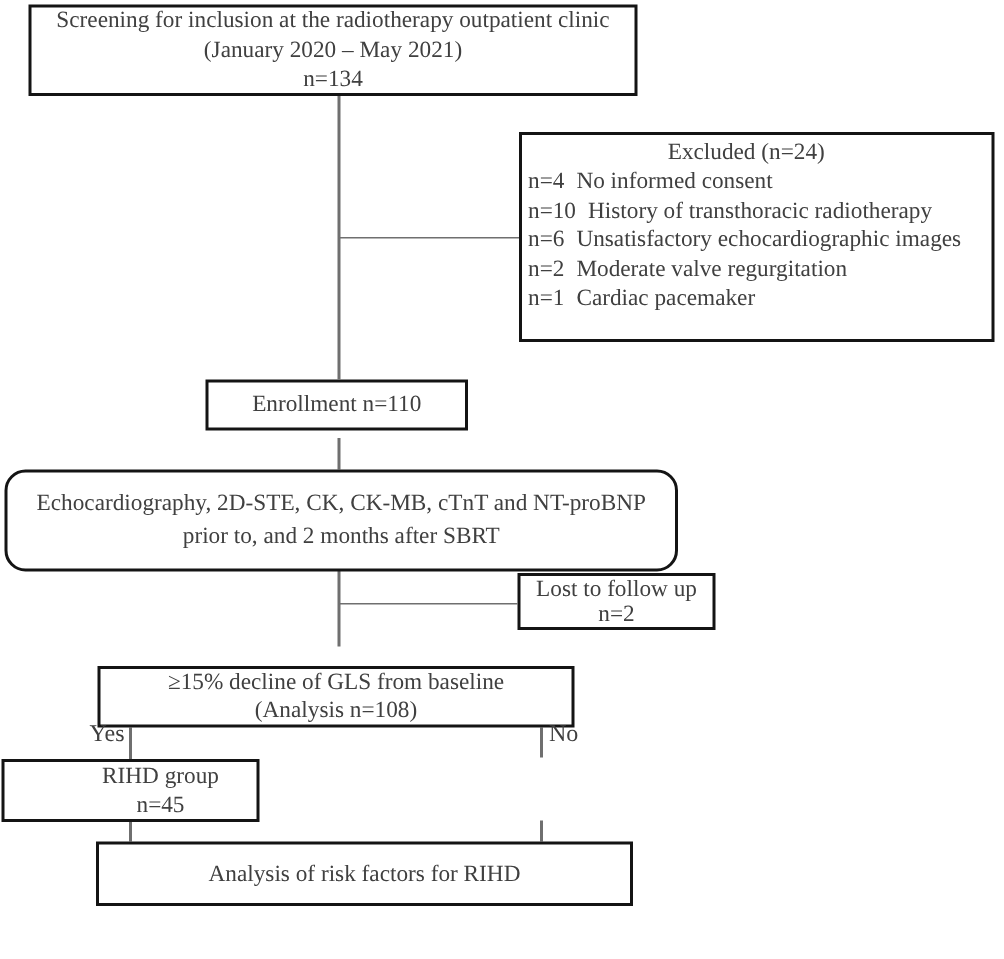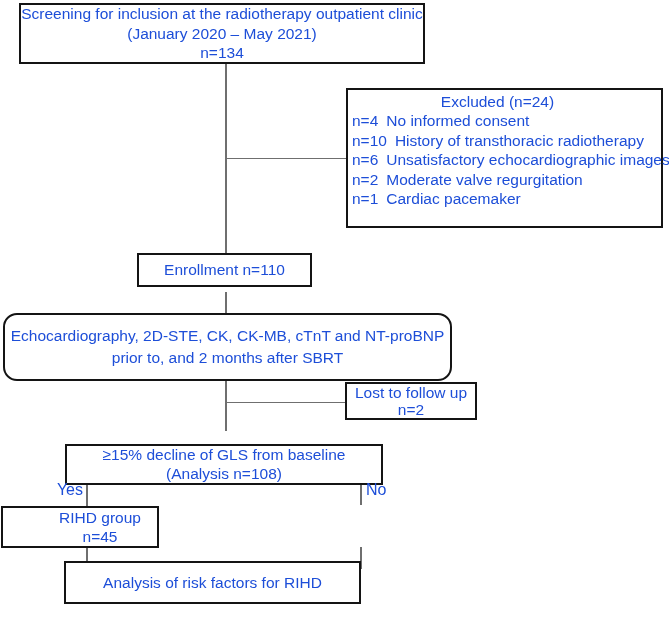--- a/index.html
+++ b/index.html
@@ -1,22 +1,22 @@
 <!DOCTYPE html>
 <html><head>
 <meta charset="utf-8">
 <style>
   html, body { margin: 0; padding: 0; background: #ffffff; }
   .canvas {
     position: relative;
     width: 669px;
     height: 639px;
     background: #ffffff;
-    font-family: Liberation Sans, sans-serif;
-    color: #1d4ed8;
+    font-family: Liberation Serif, serif;
+    color: #404040;
     overflow: hidden;
   }
   .box {
     position: absolute;
     box-sizing: border-box;
     border: 2px solid #141414;
     background: #ffffff;
     display: flex;
     flex-direction: column;
     align-items: center;
@@ -40,23 +40,23 @@
   .b-screening  { left: 19px;  top: 3px;   width: 406px; height: 61px; }
   .b-excluded   { left: 346px; top: 88px;  width: 317px; height: 140px;
                   align-items: stretch; justify-content: flex-start;
                   text-align: left; padding: 2px 18px 2px 4px; line-height: 19.4px; }
   .b-excluded .ex-title { text-align: center; }
   .ex-count { display: inline-block; margin-right: 8px; }
   .b-enrollment { left: 137px; top: 253px; width: 175px; height: 34px; }
   .b-assessment { left: 3px;   top: 313px; width: 449px; height: 68px; line-height: 22px; border-radius: 14px; }
   .b-lost       { left: 345px; top: 382px; width: 132px; height: 38px; line-height: 17px; }
   .b-gls        { left: 65px;  top: 430px; width: 318px; height: 41px; line-height: 18.5px; margin-top: 14px; }
-  .b-rihd       { left: 1px;   top: 506px; width: 158px; height: 42px; line-height: 19px; padding-left: 40px; }
+  .b-rihd       { left: 1px;   top: 506px; width: 172px; height: 42px; line-height: 19px; padding-left: 40px; }
   .b-nonrihd    { left: 276px; top: 505px; width: 172px; height: 43px; line-height: 19px; }
-  .b-analysis   { left: 64px;  top: 561px; width: 297px; height: 43px; }
+  .b-analysis   { left: 64px;  top: 561px; width: 358px; height: 43px; }
 
   
   .c-trunk1       { left: 225px; top: 64px;  width: 1.5px; height: 189px; }
   .c-branch-excl  { left: 226px; top: 158px; width: 120px; height: 1.4px; }
   .c-trunk2       { left: 225px; top: 292px; width: 1.5px; height: 21px; }
   .c-trunk3       { left: 225px; top: 370px; width: 1.5px; height: 61px; }
   .c-branch-lost  { left: 226px; top: 402px; width: 119px; height: 1.4px; }
   .c-yes          { left: 86px;  top: 471px; width: 1.5px; height: 35px; }
   .c-no           { left: 360px; top: 471px; width: 1.5px; height: 34px; }
   .c-rihd-down    { left: 86px;  top: 547px; width: 1.5px; height: 21px; }

